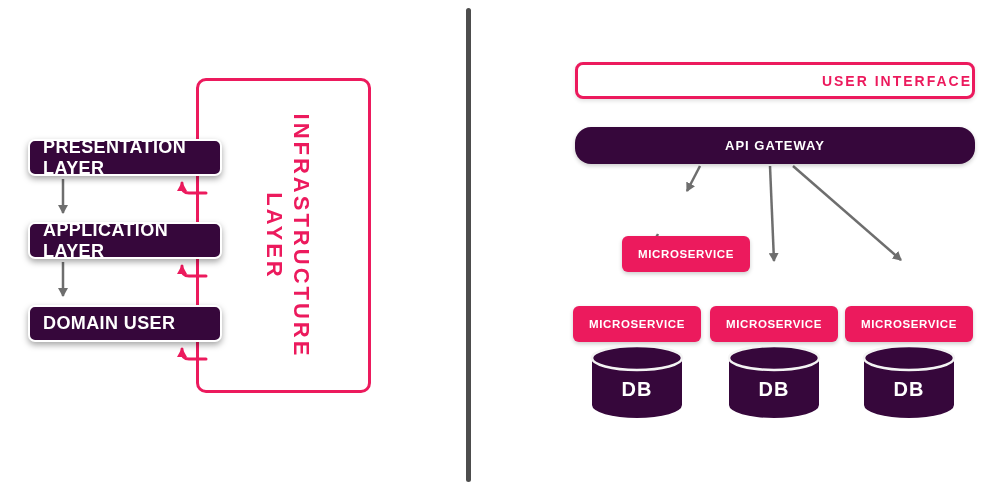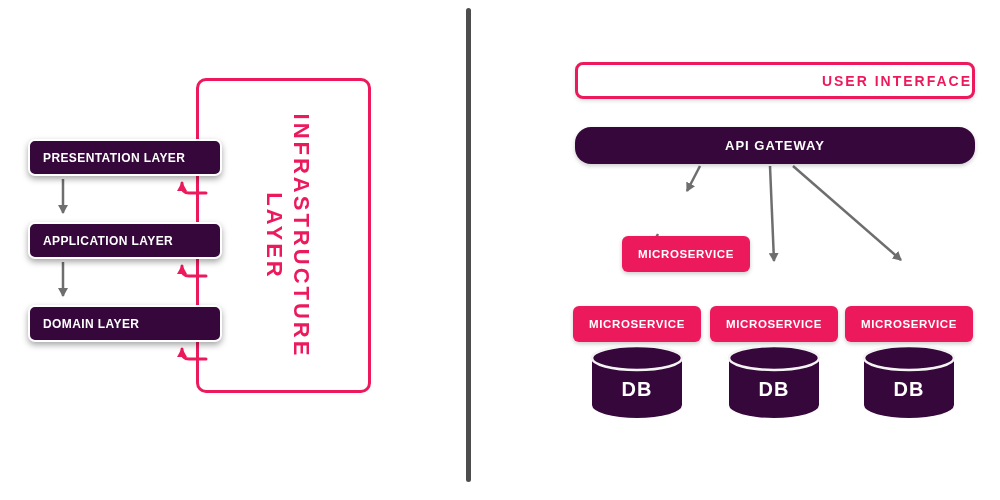--- a/index.html
+++ b/index.html
@@ -17,21 +17,21 @@
   }
   .infra-label{
     position:absolute;left:154px;top:206px;width:260px;height:60px;
     transform:rotate(90deg);color:#ec1a5d;font-weight:bold;font-size:22px;
     letter-spacing:3px;text-align:center;line-height:1.22;z-index:2;
   }
   .layer-box{
     position:absolute;left:28px;width:194px;height:37px;box-sizing:border-box;
     background:#36073b;border:2px solid #ffffff;border-radius:7px;
     box-shadow:0 3px 6px rgba(0,0,0,.35);
-    color:#ffffff;font-weight:bold;font-size:12px;letter-spacing:.4px;
+    color:#ffffff;font-weight:bold;font-size:18px;letter-spacing:.4px;
     display:flex;align-items:center;padding-left:13px;z-index:3;
   }
 
   
   .ui-box{
     position:absolute;left:575px;top:62px;width:400px;height:37px;box-sizing:border-box;
     background:#ffffff;border:3px solid #ec1a5d;border-radius:8px;
     color:#ec1a5d;font-weight:bold;font-size:14px;letter-spacing:2px;
     display:flex;align-items:center;justify-content:flex-end;z-index:3;
     box-shadow:0 2px 4px rgba(0,0,0,.12);
@@ -99,21 +99,21 @@
     <div class="infra-box"></div>
     <div class="infra-label">INFRASTRUCTURE LAYER</div>
 
     <div class="layer-box" style="top:139px">
       <span>PRESENTATION LAYER</span>
     </div>
     <div class="layer-box" style="top:222px">
       <span>APPLICATION LAYER</span>
     </div>
     <div class="layer-box" style="top:305px">
-      <span>DOMAIN LAYER</span>
+      <span>DOMAIN USER</span>
     </div>
   </section>
 
   <section>
     <div class="ui-box">
       <span>USER INTERFACE</span>
     </div>
     <div class="gateway-box">
       <span>API GATEWAY</span>
     </div>

